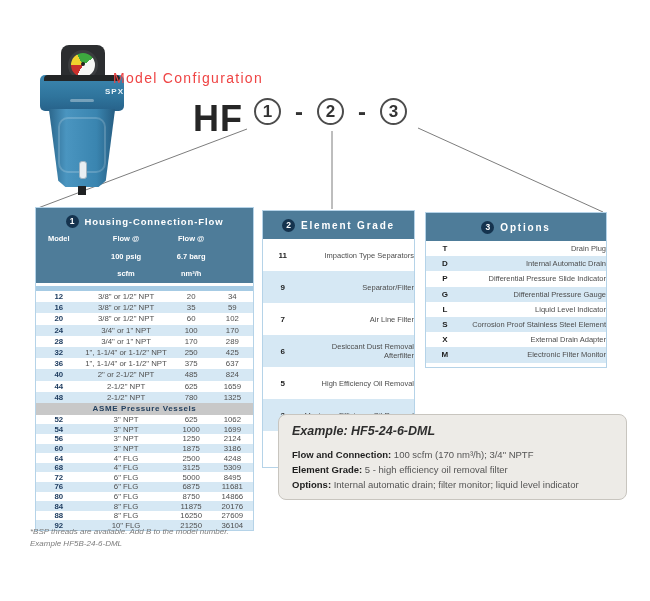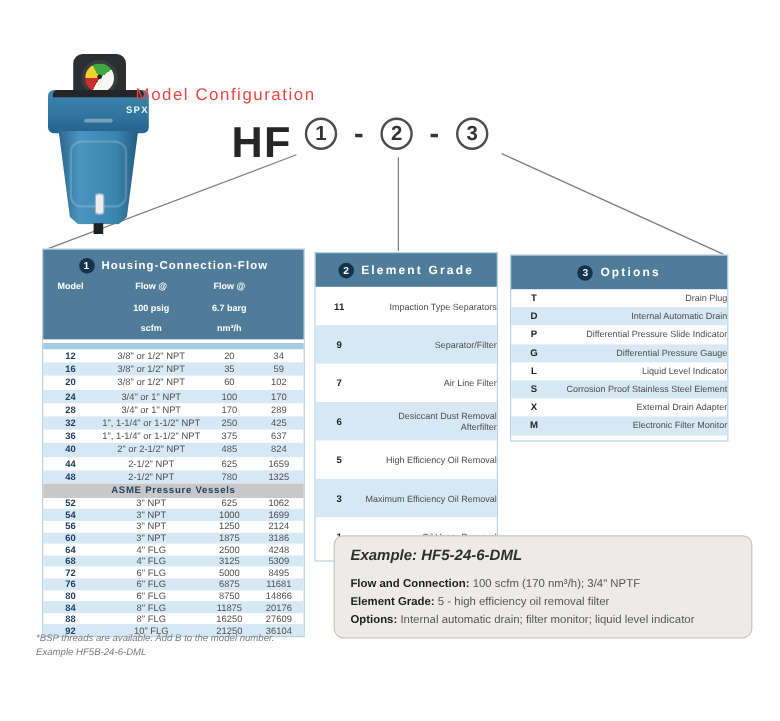--- a/index.html
+++ b/index.html
@@ -62,21 +62,21 @@
   
   .t2{left:262px;top:210px;width:153px;padding-bottom:4px;}
   .t3{left:425px;top:212px;width:182px;padding-bottom:4px;}
   .t2 .t-title-row,.t3 .t-title-row{height:28px;}
   .t2 .t-title,.t3 .t-title{letter-spacing:1.8px;font-size:10px;}
   .t2 .row{grid-template-columns:26% 74%;height:32px;font-size:7.5px;}
   .t3 .row{grid-template-columns:21% 79%;height:15.2px;font-size:7.5px;}
   .t2 .row .code,.t3 .row .code{text-align:center;font-weight:bold;color:#1e1e1e;font-size:8px;}
   .t2 .row .lbl,.t3 .row .lbl{text-align:right;color:#4d4d4d;}
   
-  .example{position:absolute;left:278px;top:446px;width:349px;height:86px;z-index:2;box-sizing:border-box;
+  .example{position:absolute;left:278px;top:414px;width:349px;height:86px;z-index:2;box-sizing:border-box;
     background:#edebe7;border:1px solid #c8c5bf;border-radius:8px;padding:9px 13px 8px;}
   .example-title{font-size:12.5px;font-weight:bold;font-style:italic;color:#2e2e2e;margin-bottom:9px;}
   .example-line{font-size:9.5px;color:#555;line-height:1.6;}
   .example-line b{color:#1e1e1e;}
   
   .footnote{position:absolute;left:30px;top:526px;z-index:2;font-size:8px;font-style:italic;color:#7c7c7c;line-height:1.45;}
 </style>
 </head>
 <body>
 

